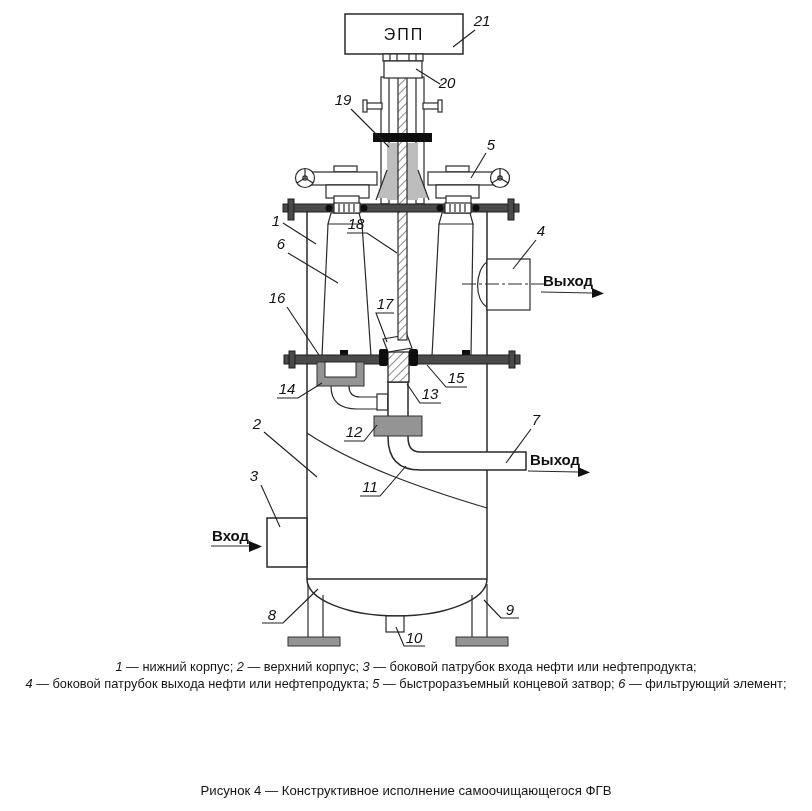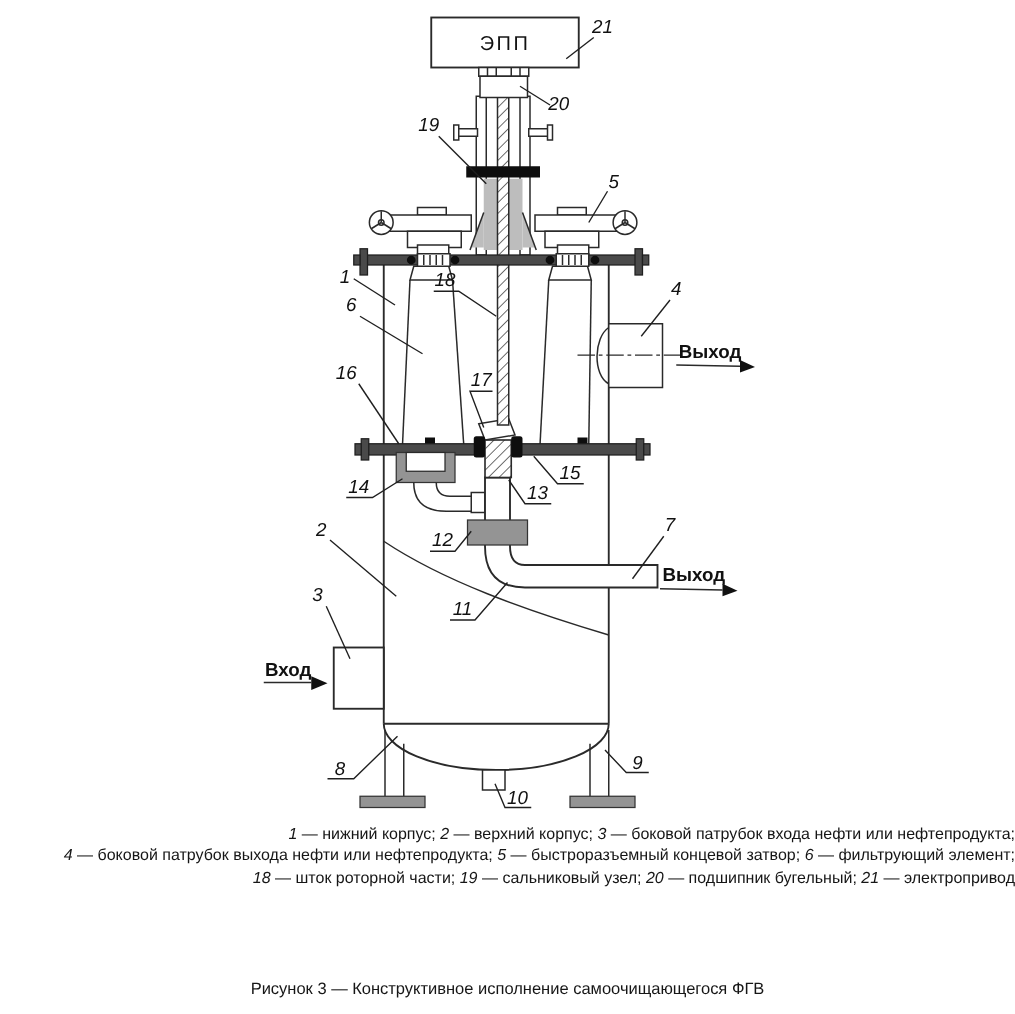--- a/index.html
+++ b/index.html
@@ -15,21 +15,21 @@
   .gray{fill:#949494;stroke:#333;stroke-width:1;}
   .lgray{fill:#bdbdbd;}
   .blk {fill:#0e0e0e;}
   .ldr {stroke:#1f1f1f;stroke-width:1.1;fill:none;}
   .cl  {stroke:#2a2a2a;stroke-width:1;fill:none;stroke-dasharray:14 3 3 3;}
   .co  {font:italic 15px "Liberation Sans",sans-serif;fill:#111;text-anchor:middle;}
   .lbl {font:bold 15px "Liberation Sans",sans-serif;fill:#111;}
   .motor{font:16px "Liberation Sans",sans-serif;fill:#111;text-anchor:middle;letter-spacing:2px;}
   .ah  {fill:#111;stroke:none;}
   
-  .legend{position:absolute;left:0;top:658px;width:812px;text-align:right;
+  .legend{position:absolute;left:0;top:658px;width:812px;text-align:center;
           font-size:12.8px;line-height:17.4px;color:#161616;}
   .legend-line{white-space:nowrap;}
   .caption{position:absolute;left:0;top:783px;width:812px;text-align:center;
            font-size:13.2px;color:#161616;}
 </style>
 </head>
 <body>
 
 <svg id="fig" width="812" height="660" viewBox="0 0 812 660" xmlns="http://www.w3.org/2000/svg">
   <defs>
@@ -299,15 +299,14 @@
   </g>
   <g>
     <line class="ldr" x1="475" y1="30" x2="453" y2="47"></line>
     <text class="co" x="482" y="26">21</text>
   </g>
 </svg>
 
 <div class="legend">
   <div class="legend-line"><i>1</i> — нижний корпус; <i>2</i> — верхний корпус; <i>3</i> — боковой патрубок входа нефти или нефтепродукта;</div>
   <div class="legend-line"><i>4</i> — боковой патрубок выхода нефти или нефтепродукта; <i>5</i> — быстроразъемный концевой затвор; <i>6</i> — фильтрующий элемент;</div>
-  <div class="legend-line"><i>18</i> — шток роторной части; <i>19</i> — сальниковый узел; <i>20</i> — подшипник бугельный; <i>21</i> — электропривод</div>
 </div>
-<div class="caption">Рисунок 3 — Конструктивное исполнение самоочищающегося ФГВ</div>
+<div class="caption">Рисунок 4 — Конструктивное исполнение самоочищающегося ФГВ</div>
 
 </body></html>

